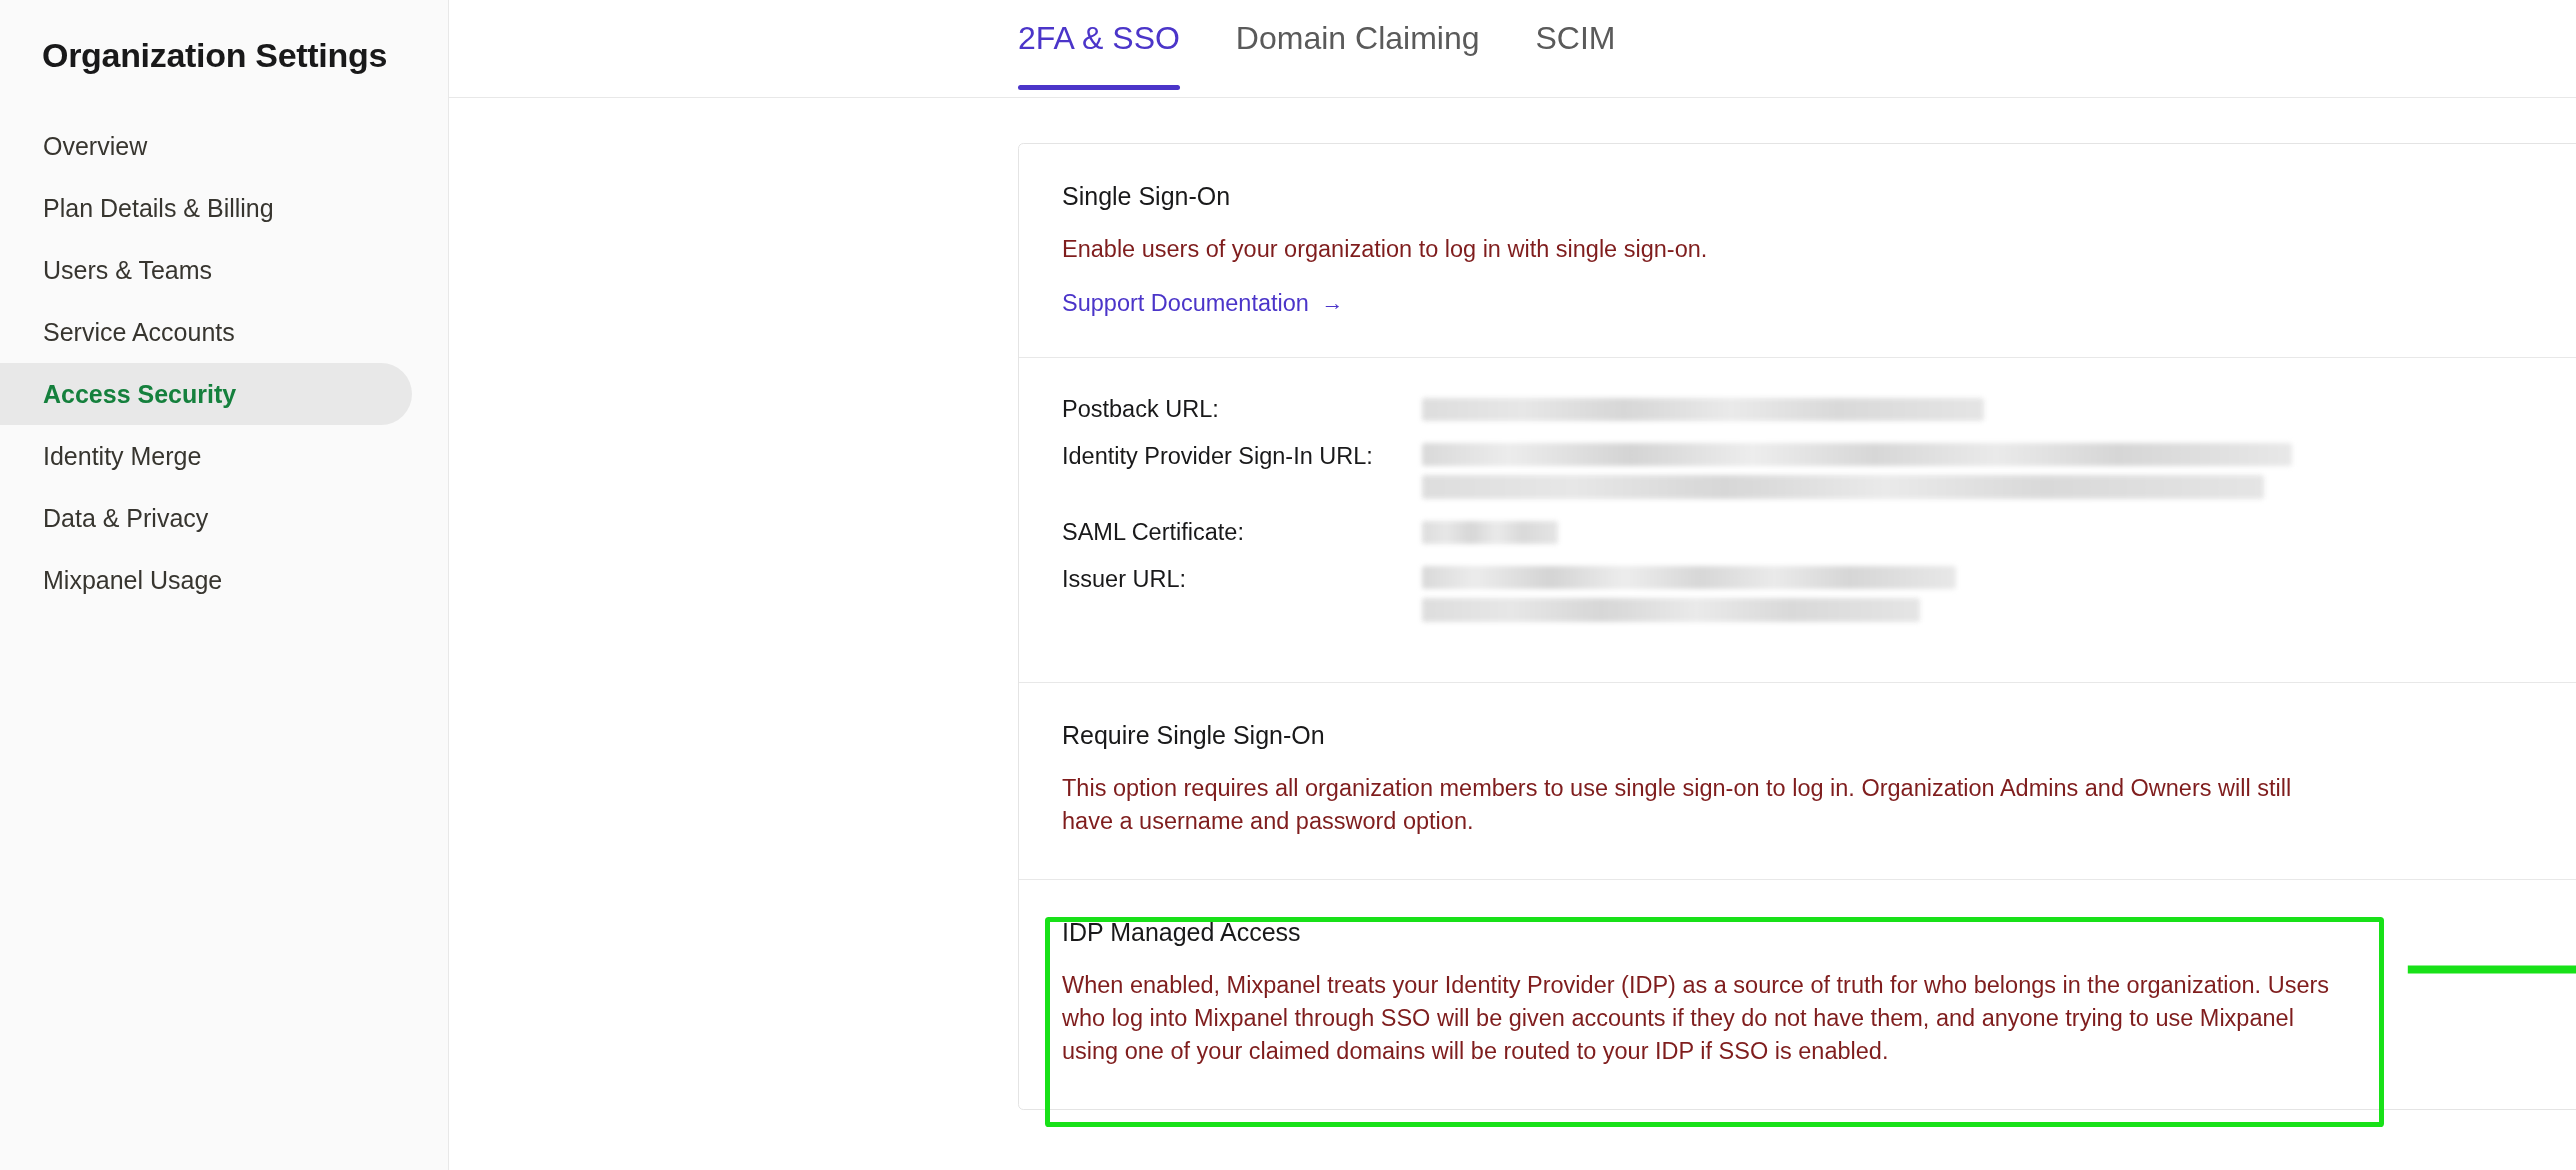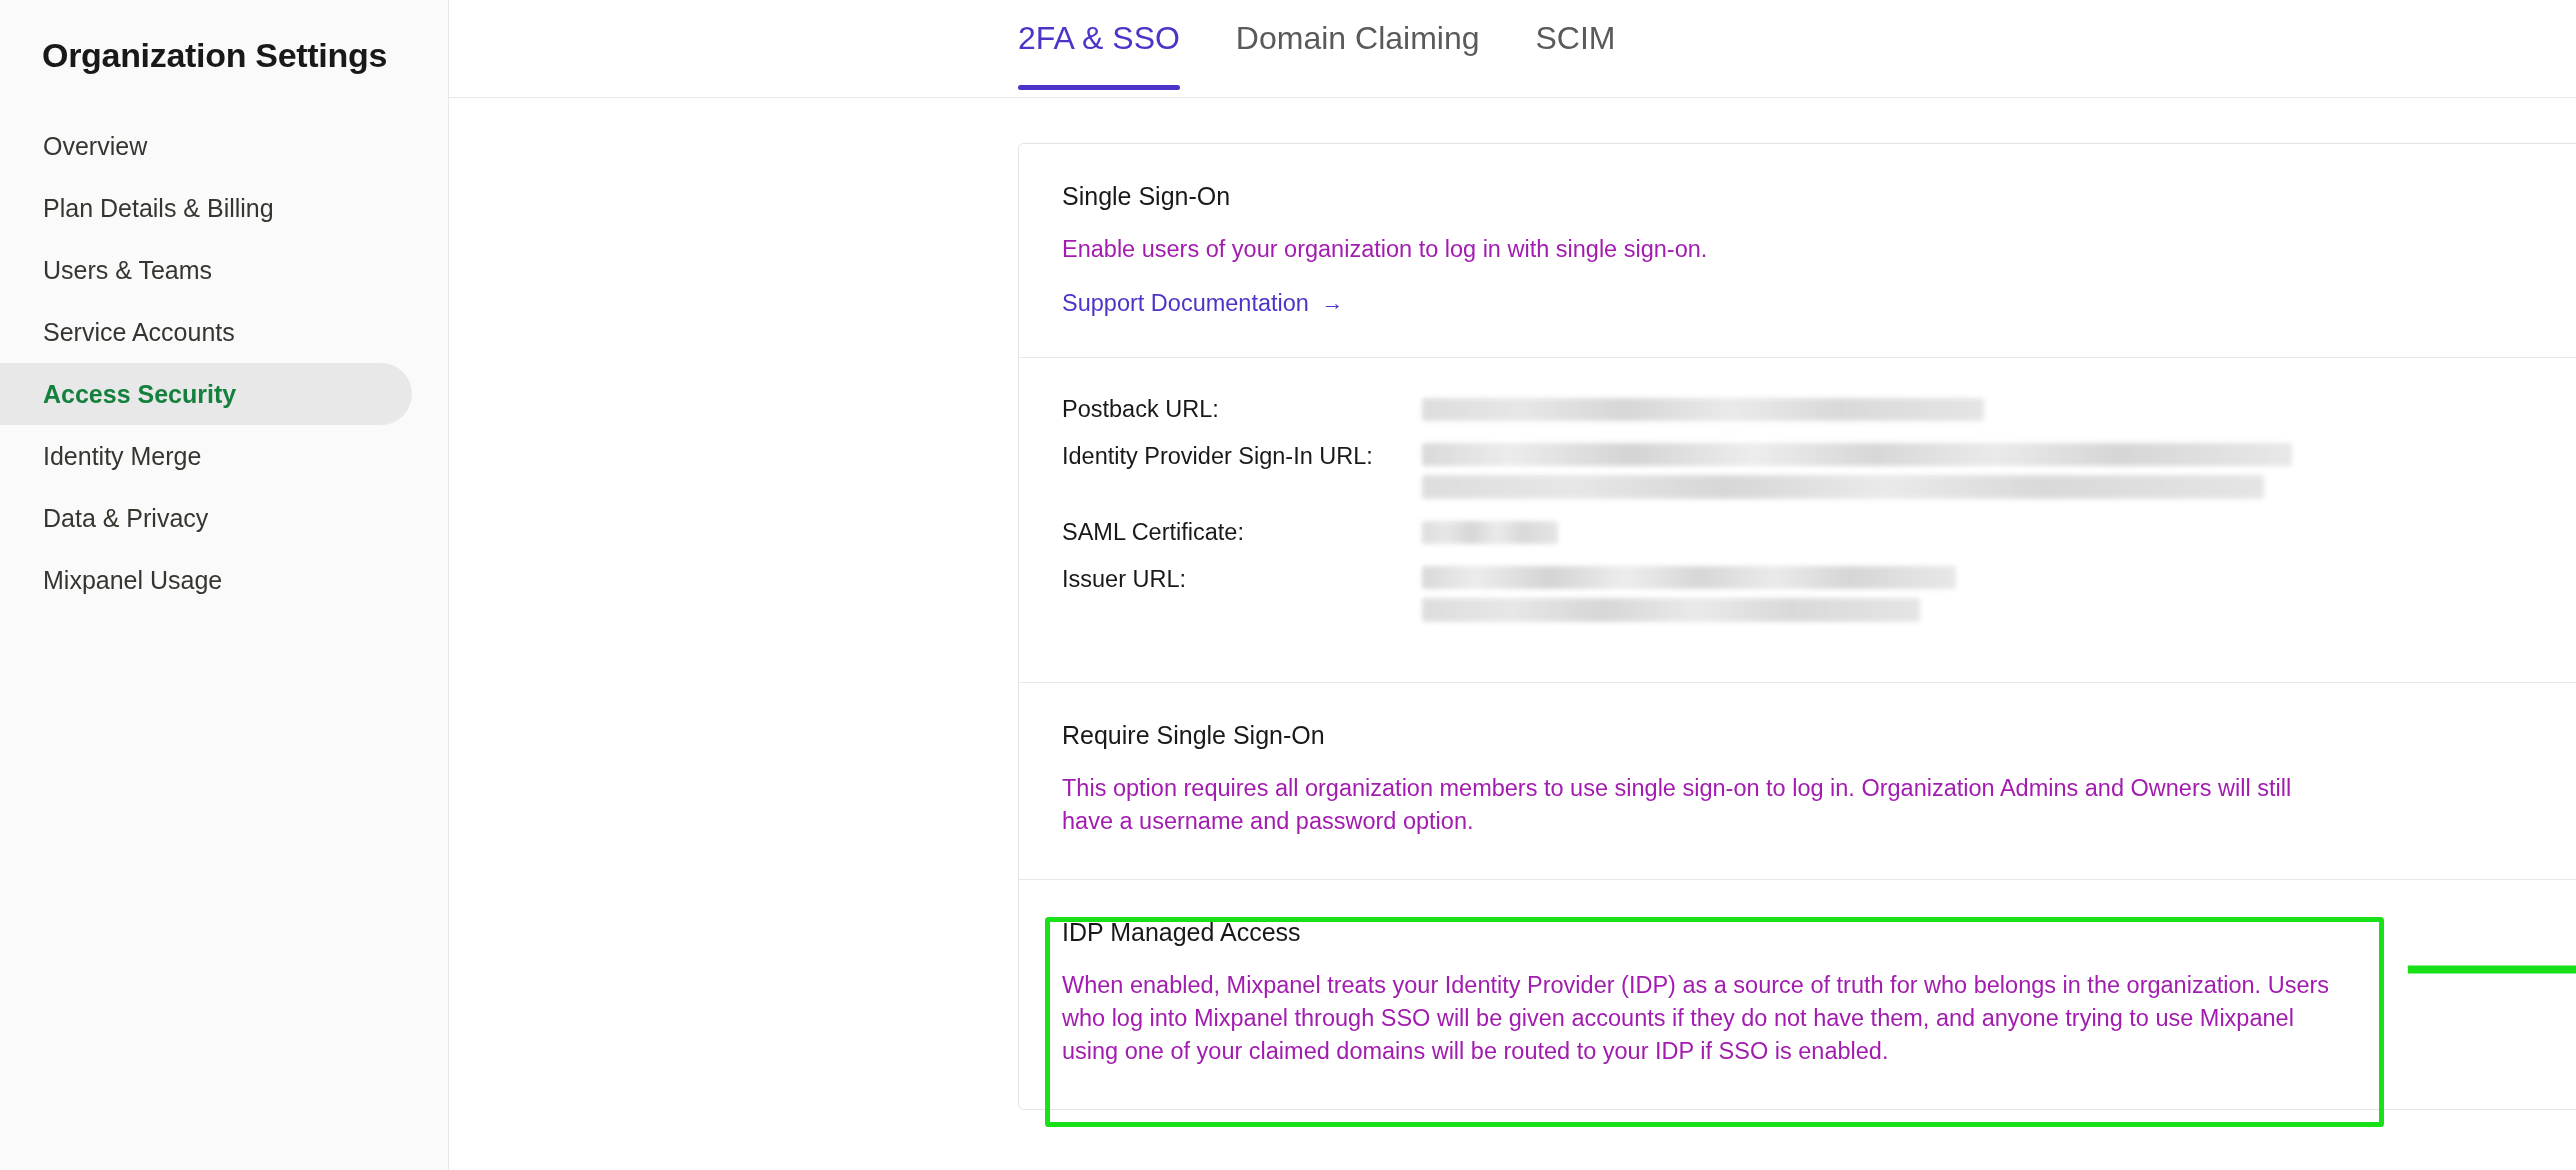--- a/index.html
+++ b/index.html
@@ -117,21 +117,21 @@
   }
   .card-row:last-child { border-bottom: none; }
   .row-body { flex: 1 1 auto; padding-right: 36px; }
   .row-title {
     font-size: 25px;
     color: #19191a;
     margin-bottom: 22px;
   }
   .row-desc {
     font-size: 23.5px;
-    color: #a21caf;
+    color: #7f1d1d;
     line-height: 1.42;
     max-width: 1286px;
   }
   .row-link {
     display: inline-flex;
     align-items: center;
     gap: 12.7px;
     font-size: 23.5px;
     color: #4b35c9;
     margin-top: 23.5px;

